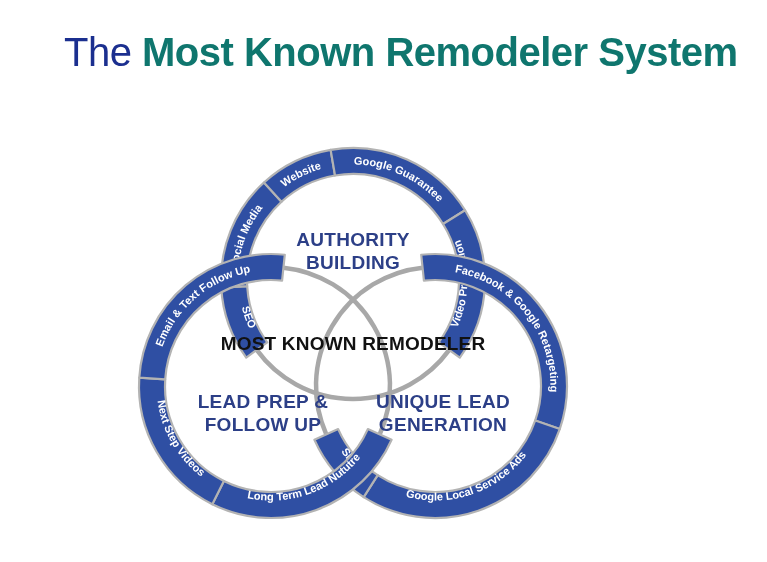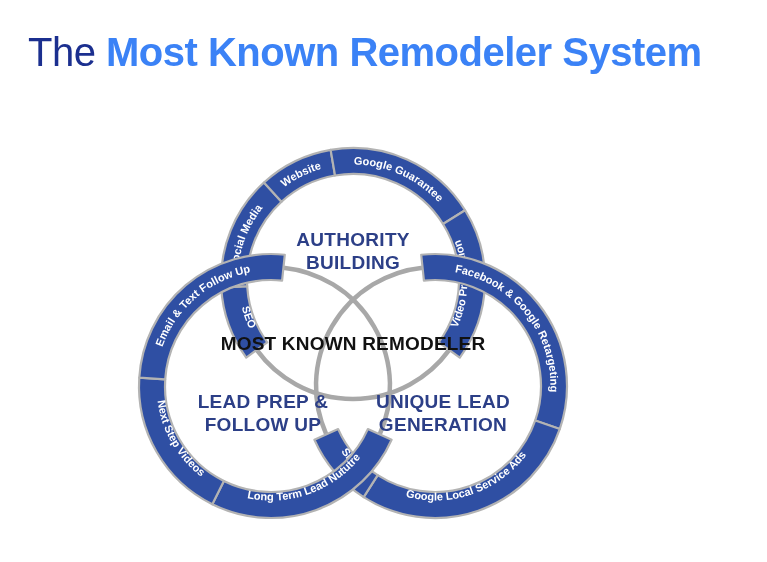--- a/index.html
+++ b/index.html
@@ -10,22 +10,22 @@
     overflow:hidden;
     position:relative;
   }
   #title{
     position:absolute;
     left:28px; top:30px;
     font-size:40px;
     letter-spacing:-0.5px;
     white-space:nowrap;
   }
-  #title .light{ color:#1b2f8f; font-weight:400; }
-  #title .bold{ color:#3b82f6; font-weight:700; }
+  #title .light{ color:#1b2f8f; font-weight:400;margin-left:36px; }
+  #title .bold{ color:#0f766e; font-weight:700; }
 
   #diagram{
     position:absolute;
     left:130px; top:138px;
     width:446px; height:392px;
   }
   svg{ display:block; overflow:visible; }
 
   .seg-label{
     fill:#ffffff;

